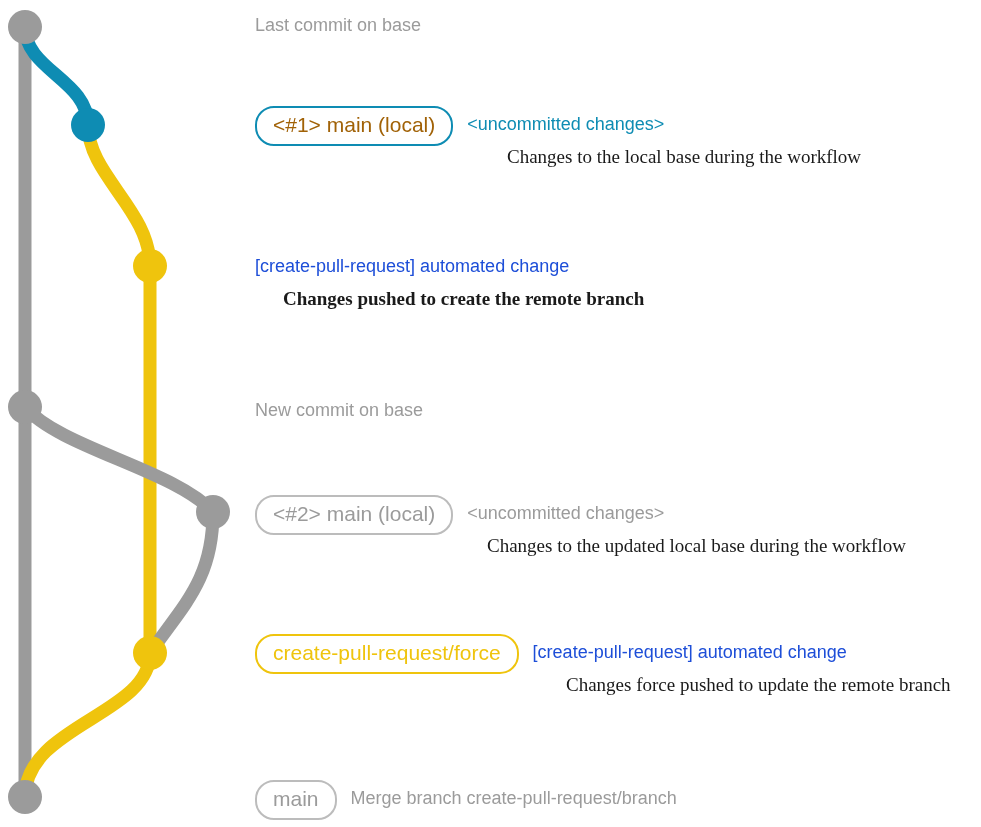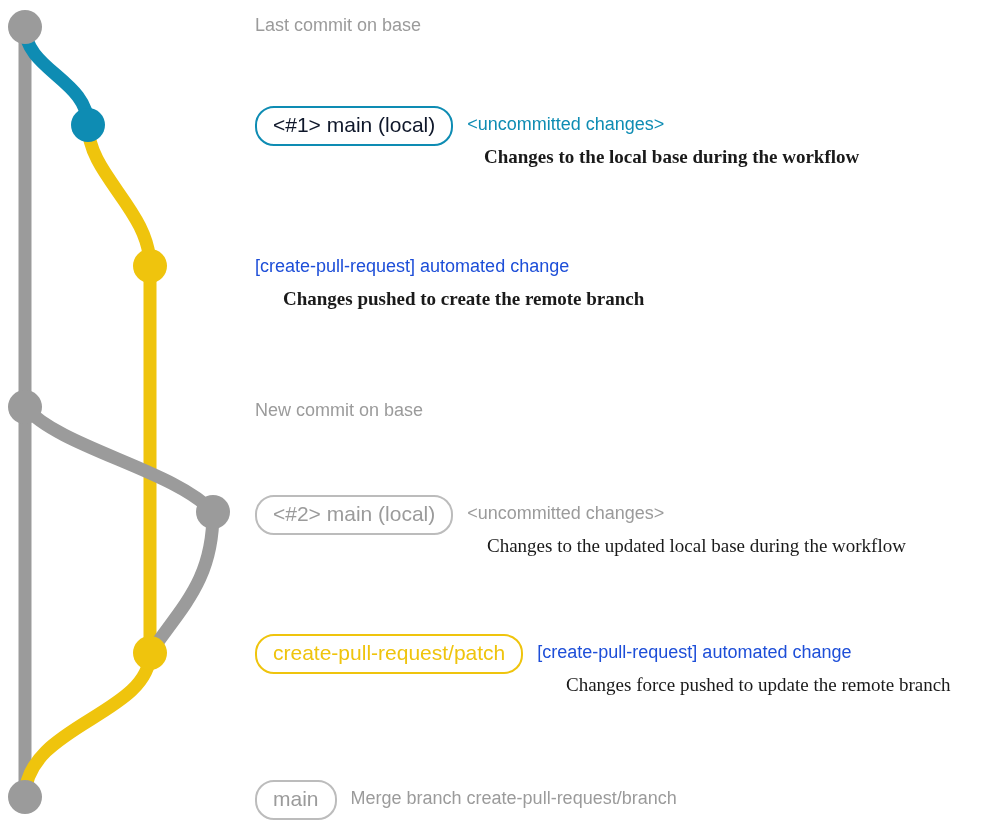--- a/index.html
+++ b/index.html
@@ -37,21 +37,21 @@
     display: inline-block;
     border: 2px solid #1b8fb4;
     border-radius: 19px;
     padding: 5px 16px 7px 16px;
     font-size: 21px;
     line-height: 24px;
     color: #1b8fb4;
     background: #ffffff;
     font-family: "Liberation Sans", sans-serif;
   }
-  .pill.blue   { border-color: #0e8cb3; color: #0f172a; }
+  .pill.blue   { border-color: #0e8cb3; color: #a16207; }
   .pill.gray   { border-color: #bcbcbc; color: #9b9b9b; }
   .pill.yellow { border-color: #efc40d; color: #efc40d; }
 
   
   .subject {
     font-size: 18px;
     line-height: 26px;
     font-family: "Liberation Sans", sans-serif;
     white-space: nowrap;
   }
@@ -103,39 +103,39 @@
 </svg>
 
 <div class="row" style="left:255px; top:12px;">
   <span class="subject gray">Last commit on base</span>
 </div>
 
 <div class="row" style="left:255px; top:106px;">
   <span class="pill blue">&lt;#1&gt; main (local)</span>
   <span class="subject blue valign">&lt;uncommitted changes&gt;</span>
 </div>
-<div class="note" style="left:484px; top:146px;font-weight:bold;">Changes to the local base during the workflow</div>
+<div class="note" style="left:507px; top:146px;">Changes to the local base during the workflow</div>
 
 <div class="row" style="left:255px; top:253px;">
   <span class="subject yellow">[create-pull-request] automated change</span>
 </div>
 <div class="note" style="left:283px; top:288px;font-weight:bold;">Changes pushed to create the remote branch</div>
 
 <div class="row" style="left:255px; top:397px;">
   <span class="subject gray">New commit on base</span>
 </div>
 
 <div class="row" style="left:255px; top:495px;">
   <span class="pill gray">&lt;#2&gt; main (local)</span>
   <span class="subject gray valign">&lt;uncommitted changes&gt;</span>
 </div>
 <div class="note" style="left:487px; top:535px;">Changes to the updated local base during the workflow</div>
 
 <div class="row" style="left:255px; top:634px;">
-  <span class="pill yellow">create-pull-request/patch</span>
+  <span class="pill yellow">create-pull-request/force</span>
   <span class="subject yellow valign">[create-pull-request] automated change</span>
 </div>
 <div class="note" style="left:566px; top:674px;">Changes force pushed to update the remote branch</div>
 
 <div class="row" style="left:255px; top:780px;">
   <span class="pill gray">main</span>
   <span class="subject gray valign">Merge branch create-pull-request/branch</span>
 </div>
 
 </body></html>

